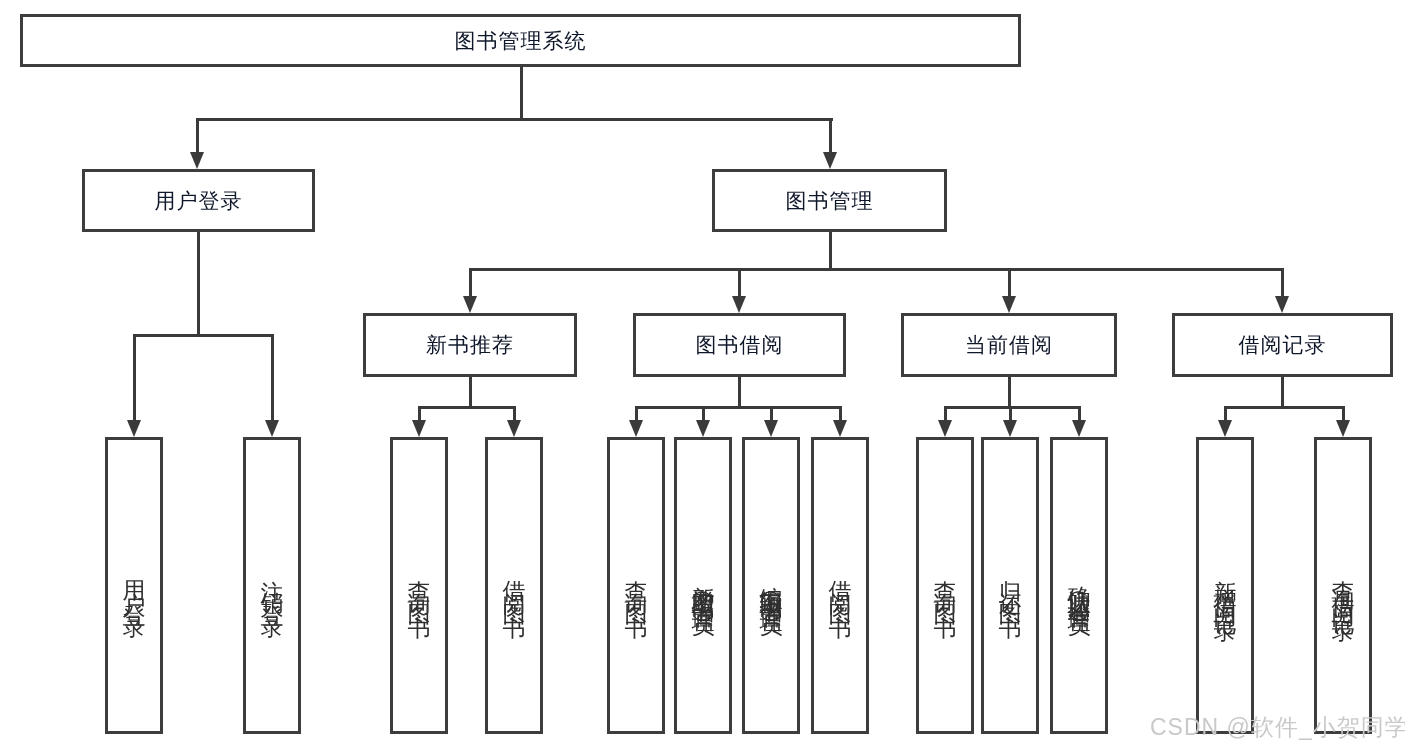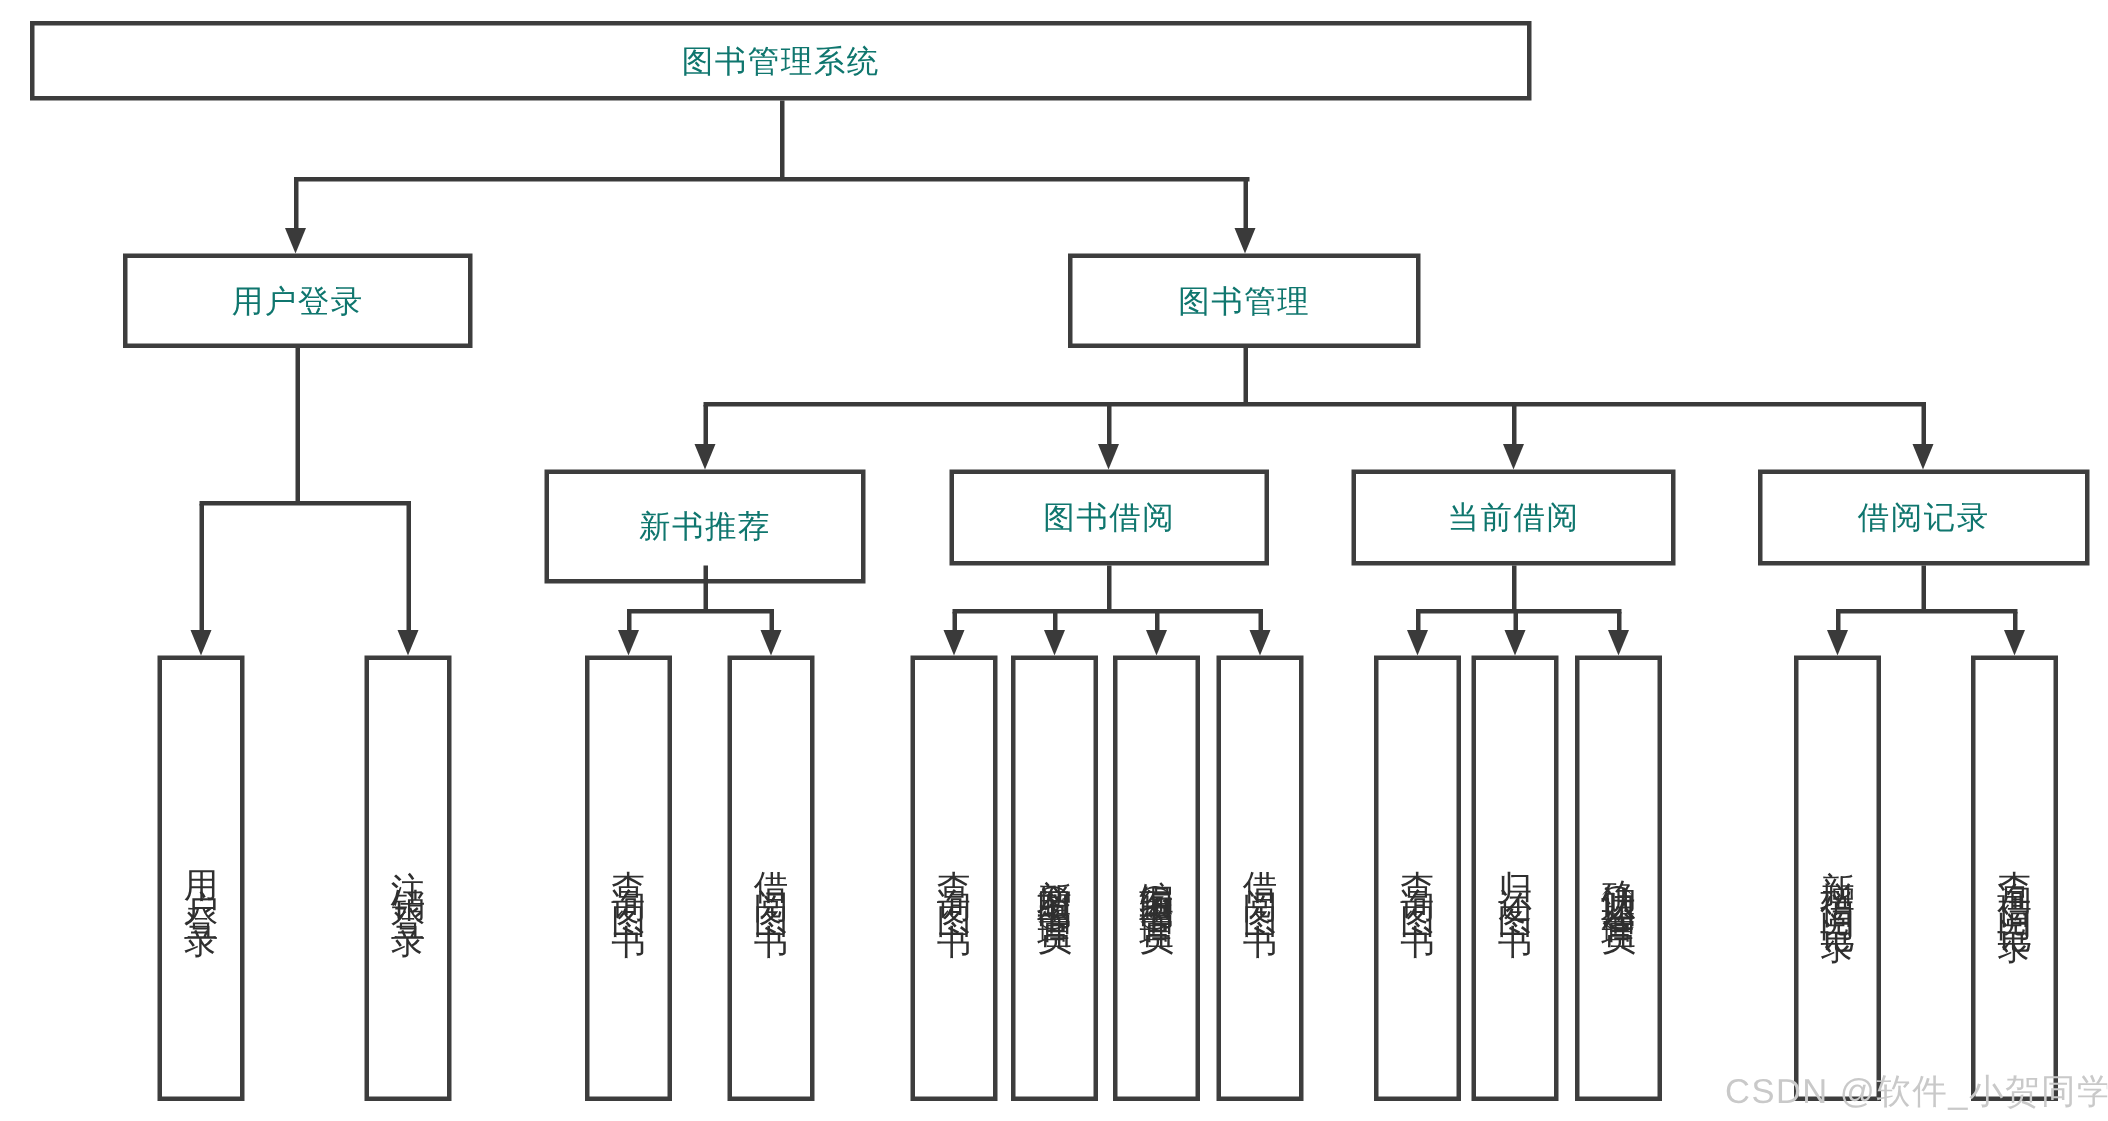--- a/index.html
+++ b/index.html
@@ -15,21 +15,21 @@
     position: absolute;
     box-sizing: border-box;
     border: 3px solid #3d3d3d;
     background: #ffffff;
     display: flex;
     align-items: center;
     justify-content: center;
   }
   .hlabel {
     font-size: 21px;
-    color: #0f766e;
+    color: #0f172a;
     letter-spacing: 1px;
     white-space: nowrap;
   }
   .leaf .vlabel {
     writing-mode: vertical-rl;
     text-orientation: mixed;
     font-size: 23px;
     color: #2f2f2f;
     line-height: 1;
   }
@@ -70,21 +70,21 @@
   </div>
 
   <div class="box" style="left:82px; top:169px; width:233px; height:63px;">
     <span class="hlabel">用户登录</span>
   </div>
 
   <div class="box" style="left:712px; top:169px; width:235px; height:63px;">
     <span class="hlabel">图书管理</span>
   </div>
 
-  <div class="box" style="left:363px; top:313px; width:214px; height:76px;">
+  <div class="box" style="left:363px; top:313px; width:214px; height:64px;">
     <span class="hlabel">新书推荐</span>
   </div>
 
   <div class="box" style="left:901px; top:313px; width:216px; height:64px;">
     <span class="hlabel">当前借阅</span>
   </div>
 
   <div class="box" style="left:633px; top:313px; width:213px; height:64px;">
     <span class="hlabel">图书借阅</span>
   </div>

